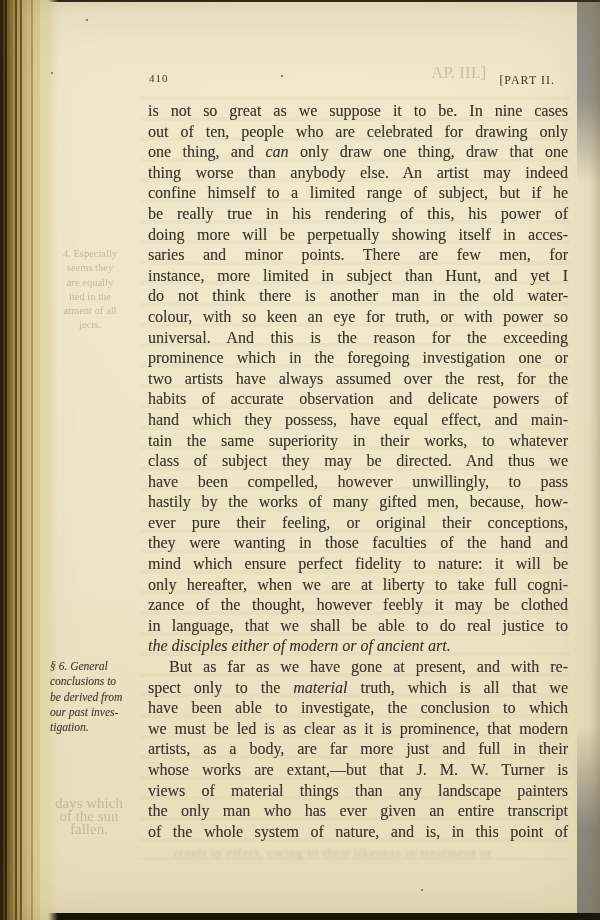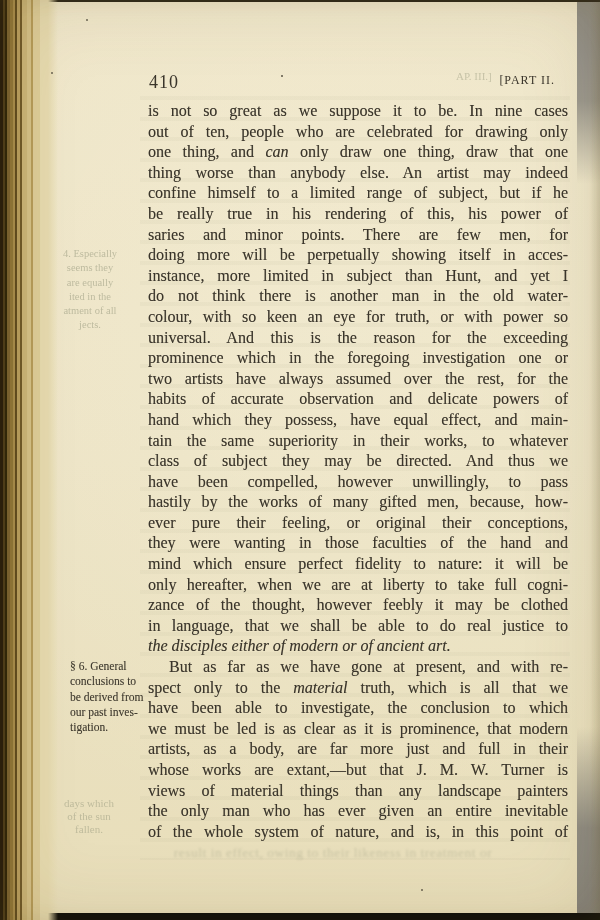--- a/index.html
+++ b/index.html
@@ -22,40 +22,40 @@
     background:
       linear-gradient(90deg,rgba(0,0,0,0) 0 55%,rgba(120,105,60,0.10) 80%,rgba(96,86,52,0.18) 100%),
       linear-gradient(180deg,#8e8c82 0%,#94918a 6%,#9b988e 11%,rgba(148,145,138,0) 20%,
         rgba(148,145,138,0) 79%,#8e8b81 90%,#85827a 100%);}
   .bar-top{position:absolute;left:0;top:0;right:0;height:2px;background:#2b2619;z-index:5;}
   .bar-bottom{position:absolute;left:0;bottom:0;right:0;height:7px;background:#0d0c09;z-index:6;}
   .texture{position:absolute;left:140px;top:96px;width:430px;height:764px;z-index:1;pointer-events:none;
     background:repeating-linear-gradient(180deg,rgba(150,150,118,0.065) 0 4px,rgba(0,0,0,0) 4px 20.6px);}
   
   .header{position:absolute;left:148px;top:72px;width:420px;height:18px;z-index:10;color:#3a352b;}
-  .pagenum{position:absolute;left:1px;top:0;font-size:18px;letter-spacing:1px;}
+  .pagenum{position:absolute;left:1px;top:0;font-size:11px;letter-spacing:1px;}
   .runtitle{position:absolute;left:0;right:0;top:1px;text-align:center;font-size:12.5px;
     letter-spacing:2px;word-spacing:9px;}
   .partlabel{position:absolute;right:13px;top:1px;font-size:12px;letter-spacing:1px;}
   .body{position:absolute;left:148px;top:101px;width:420px;z-index:10;color:#3a352b;
     font-size:16px;line-height:20.6px;text-shadow:0.2px 0.2px 0 rgba(56,50,40,0.38);}
   .line{text-align:justify;text-align-last:justify;white-space:normal;}
   .line.pend{text-align-last:left;font-style:italic;}
   .line.indent{text-indent:21px;}
-  .sidenote{position:absolute;left:70px;top:659px;width:94px;z-index:10;color:#3f3a2f;
-    font-size:11.5px;line-height:15.3px;text-shadow:0.2px 0.2px 0 rgba(56,50,40,0.3);}
+  .sidenote{position:absolute;left:50px;top:659px;width:94px;z-index:10;color:#3f3a2f;
+    font-size:11.5px;line-height:15.3px;text-shadow:0.2px 0.2px 0 rgba(56,50,40,0.3);font-style:italic;}
   
   .ghost{position:absolute;z-index:9;color:#95977c;filter:blur(0.55px);pointer-events:none;}
   .g-left{left:50px;top:247px;width:80px;font-size:10.5px;line-height:14.3px;
     text-align:center;opacity:0.55;font-family:Liberation Serif, serif;}
-  .g-lower{left:55px;top:797px;width:68px;font-size:11px;line-height:12.8px;
+  .g-lower{left:55px;top:797px;width:68px;font-size:15px;line-height:12.8px;
     text-align:center;opacity:0.5;font-family:Liberation Serif, serif;}
   .g-bottom{left:112px;top:845px;width:442px;font-size:13.5px;opacity:0.38;
     filter:blur(1px);text-align:center;letter-spacing:0.5px;}
-  .g-header{left:431px;top:70px;font-size:11px;opacity:0.45;margin-left:25px;}
+  .g-header{left:431px;top:63px;font-size:17px;opacity:0.45;}
   .speck{position:absolute;width:2px;height:2px;border-radius:50%;background:#4a4336;
     z-index:9;opacity:0.8;}
 </style>
 </head>
 <body>
 
 <div class="scan">
   <div class="texture"></div>
   <div class="gutter"></div>
   <div class="edge-right"></div>
@@ -68,22 +68,22 @@
     <span class="partlabel">[PART II.</span>
   </div>
 
   <div class="body" id="body">
       <div class="line">is not so great as we suppose it to be.  In nine cases</div>
       <div class="line">out of ten, people who are celebrated for drawing only</div>
       <div class="line">one thing, and <i>can</i> only draw one thing, draw that one</div>
       <div class="line">thing worse than anybody else.  An artist may indeed</div>
       <div class="line">confine himself to a limited range of subject, but if he</div>
       <div class="line">be really true in his rendering of this, his power of</div>
+      <div class="line">doing more will be perpetually showing itself in acces-</div>
       <div class="line">saries and minor points.  There are few men, for</div>
-      <div class="line">doing more will be perpetually showing itself in acces-</div>
       <div class="line">instance, more limited in subject than Hunt, and yet I</div>
       <div class="line">do not think there is another man in the old water-</div>
       <div class="line">colour, with so keen an eye for truth, or with power so</div>
       <div class="line">universal.  And this is the reason for the exceeding</div>
       <div class="line">prominence which in the foregoing investigation one or</div>
       <div class="line">two artists have always assumed over the rest, for the</div>
       <div class="line">habits of accurate observation and delicate powers of</div>
       <div class="line">hand which they possess, have equal effect, and main-</div>
       <div class="line">tain the same superiority in their works, to whatever</div>
       <div class="line">class of subject they may be directed.  And thus we</div>
@@ -96,21 +96,21 @@
       <div class="line">zance of the thought, however feebly it may be clothed</div>
       <div class="line">in language, that we shall be able to do real justice to</div>
       <div class="line pend">the disciples either of modern or of ancient art.</div>
       <div class="line indent">But as far as we have gone at present, and with re-</div>
       <div class="line">spect only to the <i>material</i> truth, which is all that we</div>
       <div class="line">have been able to investigate, the conclusion to which</div>
       <div class="line">we must be led is as clear as it is prominence, that modern</div>
       <div class="line">artists, as a body, are far more just and full in their</div>
       <div class="line">whose works are extant,—but that J. M. W. Turner is</div>
       <div class="line">views of material things than any landscape painters</div>
-      <div class="line">the only man who has ever given an entire inevitable</div>
+      <div class="line">the only man who has ever given an entire transcript</div>
       <div class="line">of the whole system of nature, and is, in this point of</div>
     </div>
 
   <div class="sidenote" id="sidenote">
       <div>§ 6. General</div>
       <div>conclusions to</div>
       <div>be derived from</div>
       <div>our past inves-</div>
       <div>tigation.</div>
     </div>

